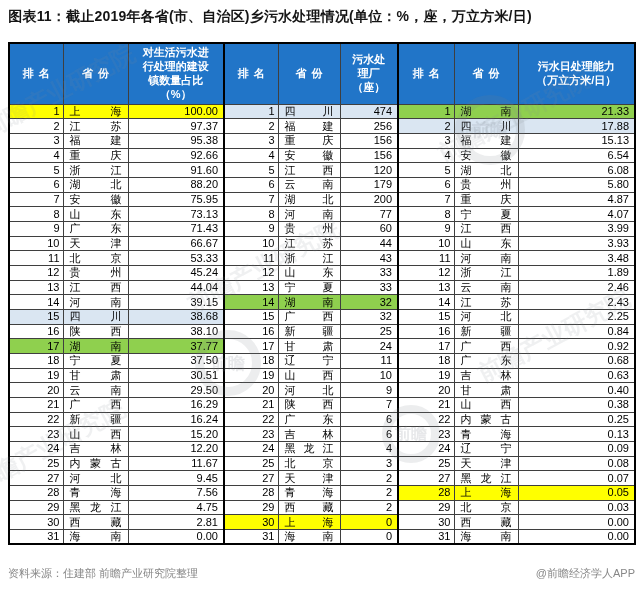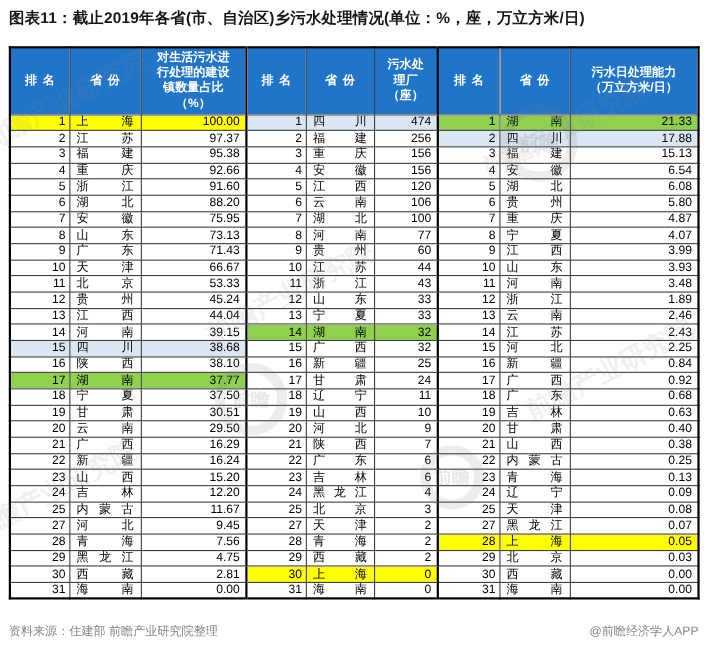--- a/index.html
+++ b/index.html
@@ -166,32 +166,32 @@
           <td class="rank tsep">5</td>
           <td class="prov">湖北</td>
           <td class="val">6.08</td>
         </tr>
         <tr>
           <td class="rank">6</td>
           <td class="prov">湖北</td>
           <td class="val">88.20</td>
           <td class="rank tsep">6</td>
           <td class="prov">云南</td>
-          <td class="val">106</td>
+          <td class="val">179</td>
           <td class="rank tsep">6</td>
           <td class="prov">贵州</td>
           <td class="val">5.80</td>
         </tr>
         <tr>
           <td class="rank">7</td>
           <td class="prov">安徽</td>
           <td class="val">75.95</td>
           <td class="rank tsep">7</td>
           <td class="prov">湖北</td>
-          <td class="val">100</td>
+          <td class="val">200</td>
           <td class="rank tsep">7</td>
           <td class="prov">重庆</td>
           <td class="val">4.87</td>
         </tr>
         <tr>
           <td class="rank">8</td>
           <td class="prov">山东</td>
           <td class="val">73.13</td>
           <td class="rank tsep">8</td>
           <td class="prov">河南</td>

